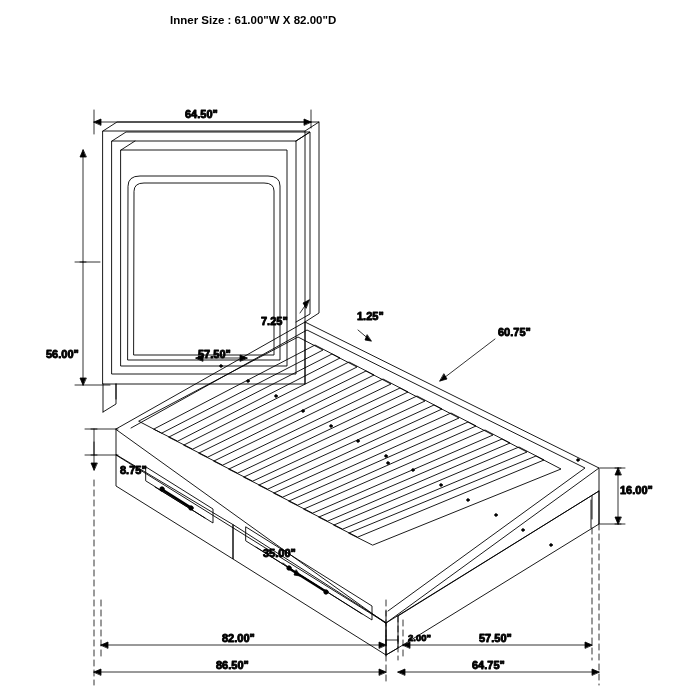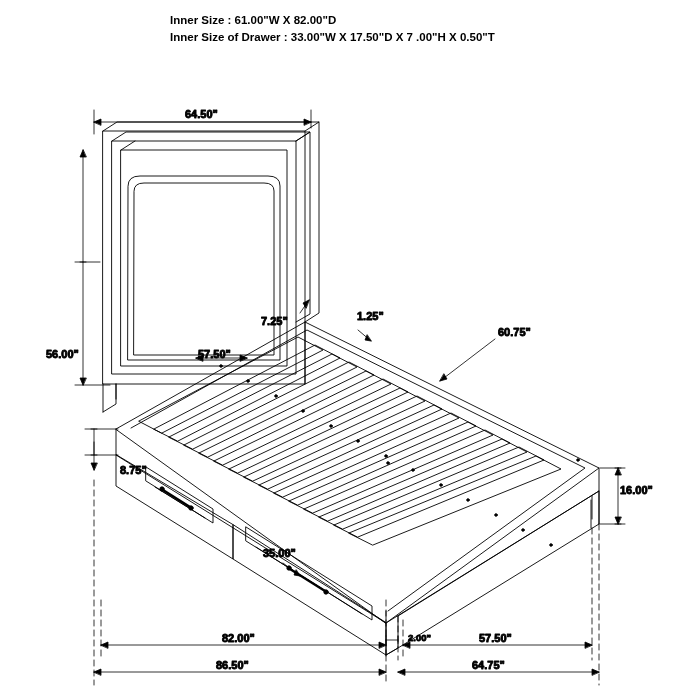--- a/index.html
+++ b/index.html
@@ -42,21 +42,20 @@
     font-size: 9.5px;
   }
 </style>
 </head>
 <body>
 
 <div id="page">
 
   <div class="hdr">
     <div>Inner Size : 61.00"W X 82.00"D</div>
-    <div>Inner Size of Drawer : 33.00"W X 17.50"D X 7 .00"H X 0.50"T</div>
   </div>
 
   <svg class="diagram" viewBox="0 0 700 700">
     <g stroke="#000" fill="none" stroke-width="0.9" stroke-linejoin="round" stroke-linecap="round">
 
       <g>
 
         <path d="M103,131 L305,131 L305,384 L103,384 Z"></path>
         <path d="M103,131 L117,122 L319,122 L305,131"></path>
         <path d="M319,122 L319,313 L305,322"></path>

